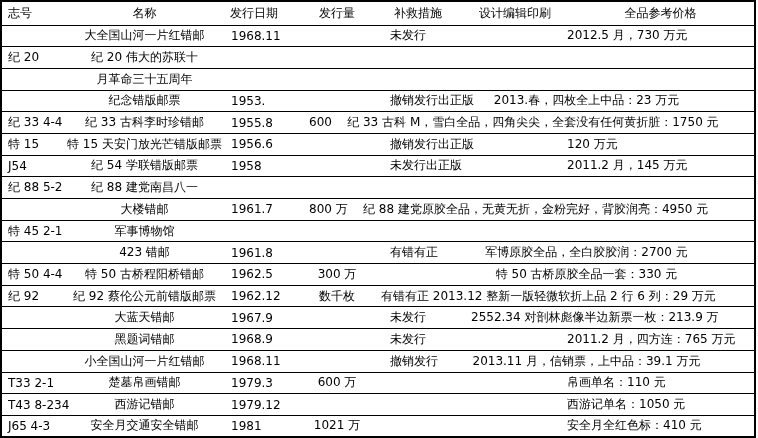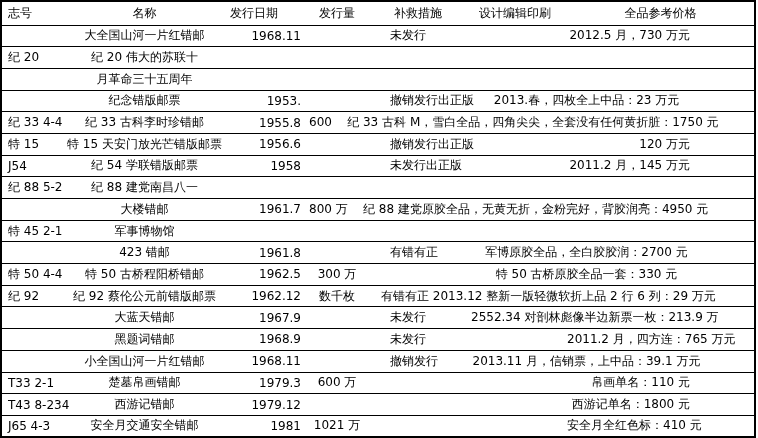--- a/index.html
+++ b/index.html
@@ -37,25 +37,25 @@
     white-space: pre;
     overflow: visible;
     vertical-align: middle;
     font-weight: normal;
   }
   thead tr { height: 24px; }
   tbody tr { height: 21.7px; }
   
   .a0 { text-align: left;   padding-left: 6px; }
   .a1 { text-align: center; }
-  .a2 { text-align: right;   padding-left: 5px; }
+  .a2 { text-align: left;   padding-left: 5px; }
   .a3 { text-align: center; }
   .a4 { text-align: left;   padding-left: 17px; }
   .a5 { text-align: center; }
-  .a6 { text-align: right;  padding-right: 64px; }
+  .a6 { text-align: left;  padding-right: 26px; }
   
   th.a2 { text-align: left; padding-left: 4px; margin-left: 16px; }
   th.a4 { text-align: center; padding-left: 0; }
   th.a6 { text-align: center; padding-right: 0; }
   
   td.merged { text-align: center; padding-right: 52px; padding-left: 8px; }
 </style>
 </head>
 <body>
 
@@ -221,21 +221,21 @@
         <td colspan="1" class="a5"></td>
         <td colspan="1" class="a6">帛画单名：110 元</td>
       </tr>
       <tr>
         <td colspan="1" class="a0">T43 8-234</td>
         <td colspan="1" class="a1">西游记错邮</td>
         <td colspan="1" class="a2">1979.12</td>
         <td colspan="1" class="a3"></td>
         <td colspan="1" class="a4"></td>
         <td colspan="1" class="a5"></td>
-        <td colspan="1" class="a6">西游记单名：1800 元</td>
+        <td colspan="1" class="a6">西游记单名：1050 元</td>
       </tr>
       <tr>
         <td colspan="1" class="a0">J65 4-3</td>
         <td colspan="1" class="a1">安全月交通安全错邮</td>
         <td colspan="1" class="a2">1981</td>
         <td colspan="1" class="a3">1021 万</td>
         <td colspan="1" class="a4"></td>
         <td colspan="1" class="a5"></td>
         <td colspan="1" class="a6">安全月全红色标：410 元</td>
       </tr>

